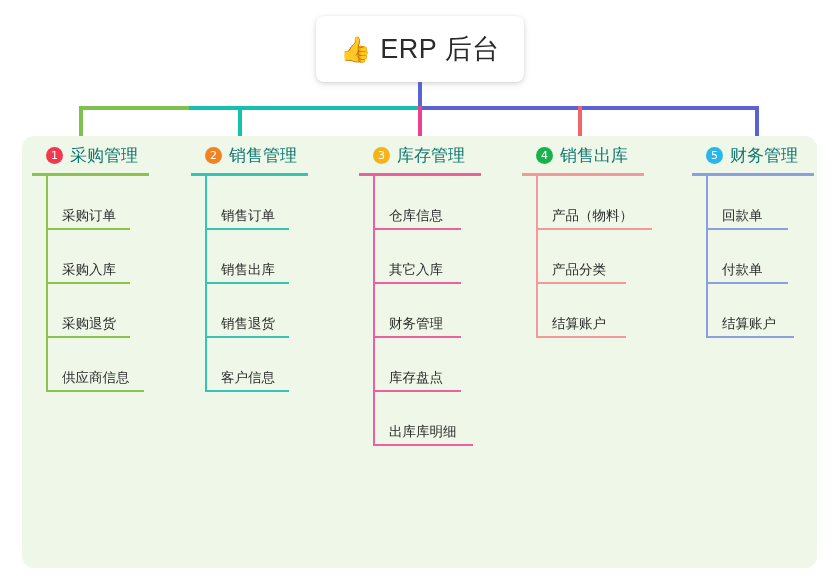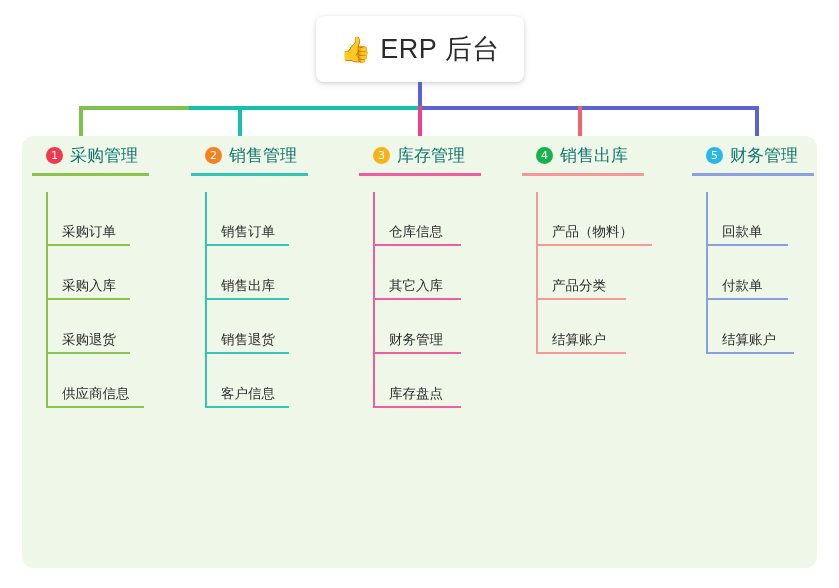--- a/index.html
+++ b/index.html
@@ -120,21 +120,21 @@
   .col-title {
     font-size: 17px;
     color: #0f766e;
     white-space: nowrap;
   }
   .col-rule {
     height: 3px;
     margin-top: 5px;
   }
   .col-items {
-    margin-top: 16px;
+    margin-top: 0;
     padding-left: 14px;
     box-sizing: border-box;
   }
   .leaf {
     position: relative;
     height: 54px;
     box-sizing: border-box;
     display: flex;
     align-items: flex-end;
     padding-bottom: 5px;
@@ -274,20 +274,25 @@
       <div class="leaf">
         <div class="leaf-spine" style="background: rgb(239, 95, 160);"></div>
         <div class="leaf-rule" style="background: rgb(239, 95, 160); width: 88px;"></div>
         <span class="leaf-text">财务管理</span>
       </div>
       <div class="leaf">
         <div class="leaf-spine" style="background: rgb(239, 95, 160);"></div>
         <div class="leaf-rule" style="background: rgb(239, 95, 160); width: 88px;"></div>
         <span class="leaf-text">库存盘点</span>
       </div>
+      <div class="leaf">
+        <div class="leaf-spine" style="background: rgb(239, 95, 160);"></div>
+        <div class="leaf-rule" style="background: rgb(239, 95, 160); width: 100px;"></div>
+        <span class="leaf-text">出库库明细</span>
+      </div>
     </div>
 </div>
 
 <div class="column" id="col-4">
   <div class="col-header">
     <span class="badge" style="background: rgb(23, 178, 75);">4</span>
     <span class="col-title">销售出库</span>
   </div>
   <div class="col-rule" style="background: rgb(244, 152, 154);"></div>
   <div class="col-items">

